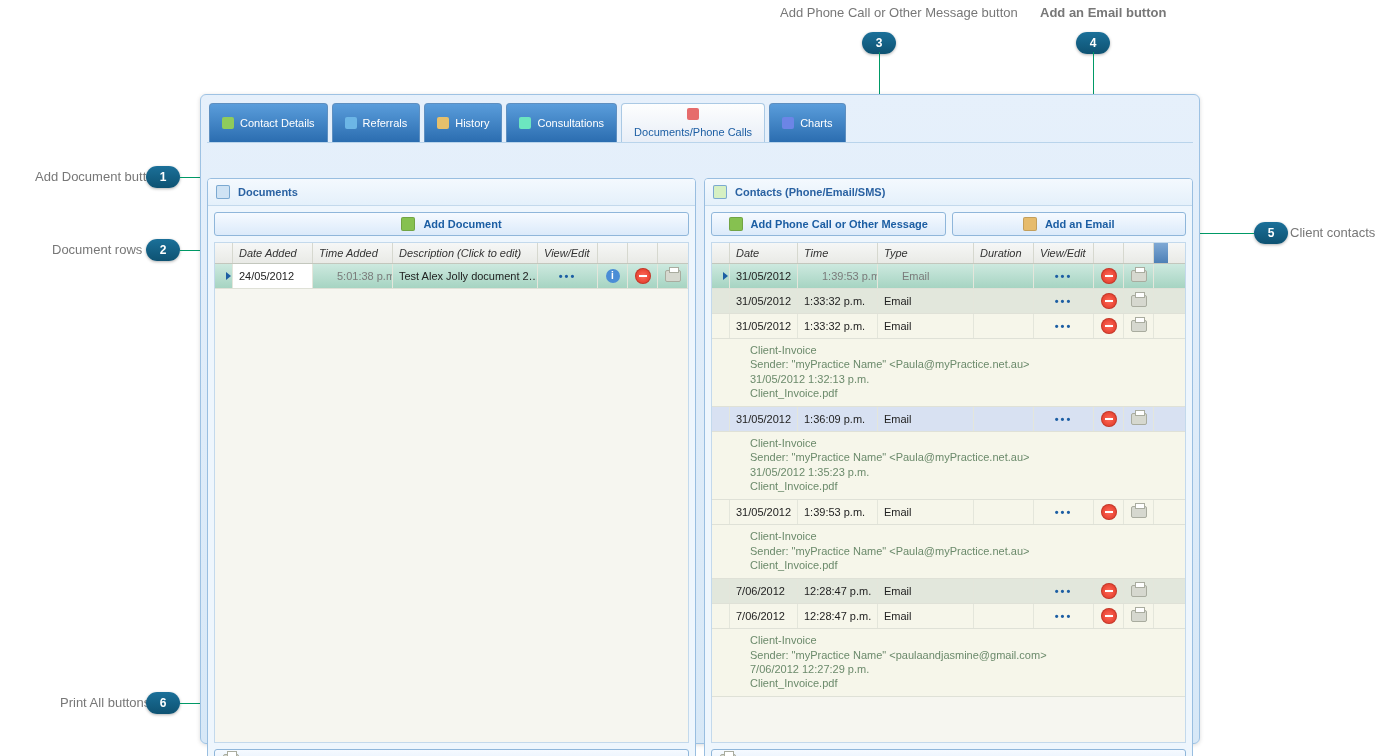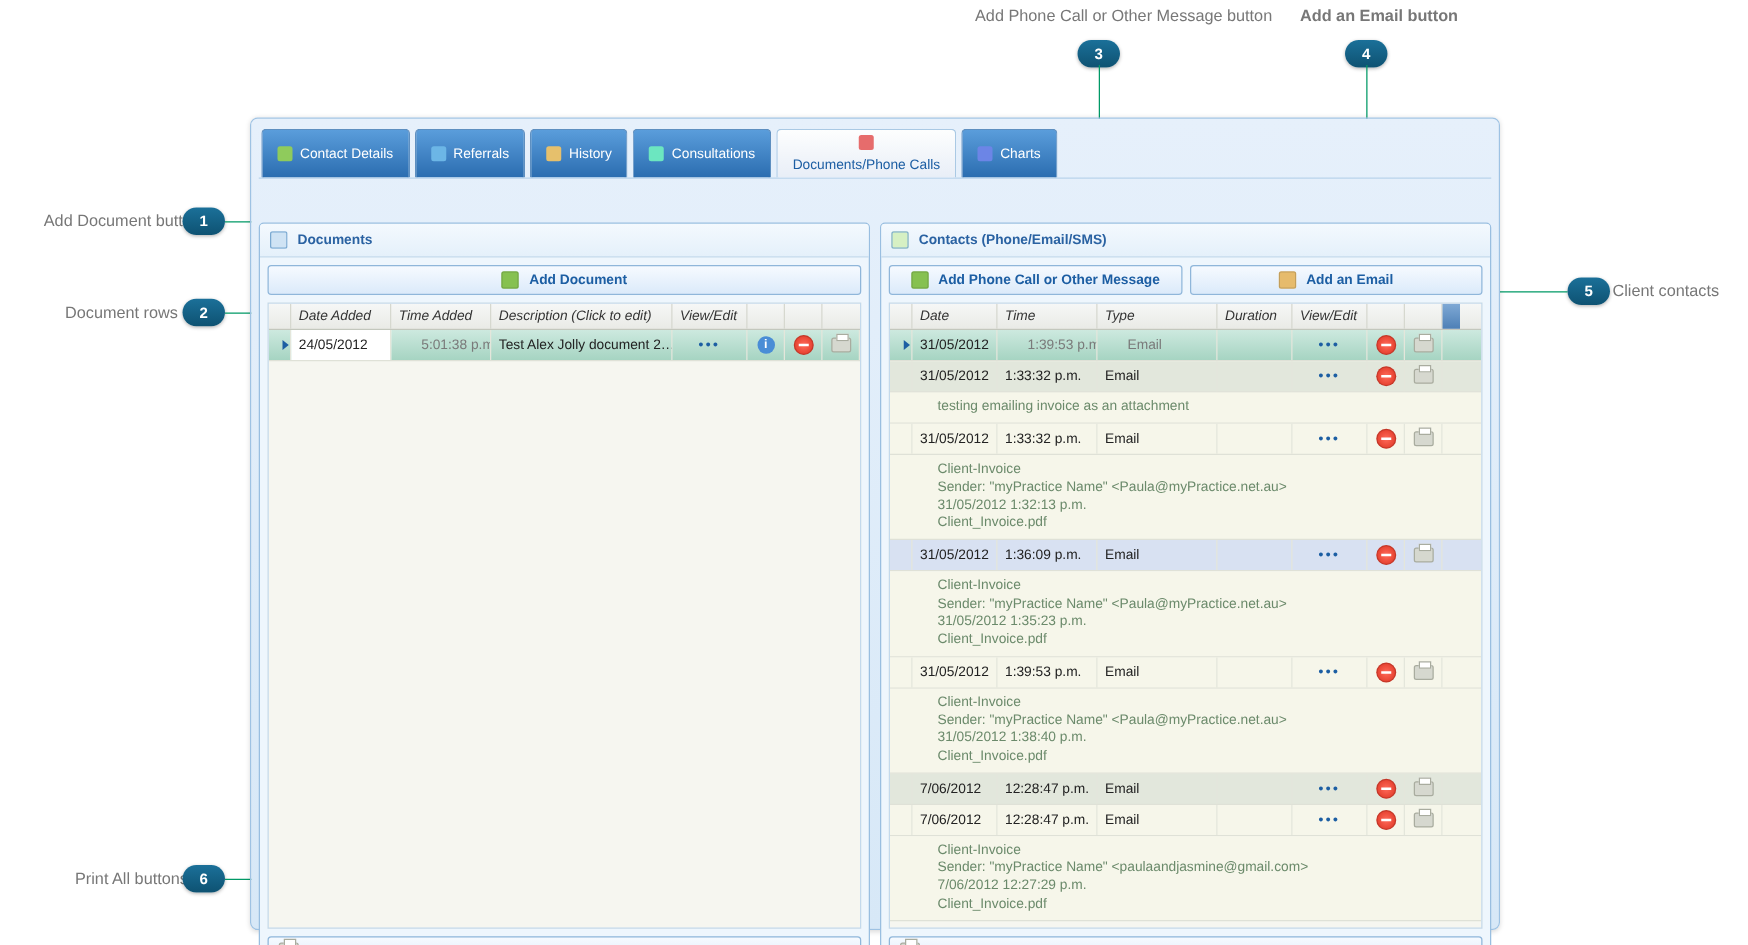--- a/index.html
+++ b/index.html
@@ -291,23 +291,20 @@
             <div class="cell c5 center">
                 <span class="icon dots">•••</span>
               </div>
             <div class="cell c6 iconcell">
                 <span class="icon del"></span>
               </div>
             <div class="cell c7 iconcell">
                 <span class="icon prn"></span>
               </div>
           </div>
-          <div class="detailrow">
-              <span class="ln">testing emailing invoice as an attachment</span>
-            </div>
 
           <div class="row cream">
             <div class="cell caret"></div>
             <div class="cell c1">31/05/2012</div>
             <div class="cell c2">1:33:32 p.m.</div>
             <div class="cell c3">Email</div>
             <div class="cell c4"></div>
             <div class="cell c5 center">
                 <span class="icon dots">•••</span>
               </div>
@@ -360,21 +357,20 @@
             <div class="cell c6 iconcell">
                 <span class="icon del"></span>
               </div>
             <div class="cell c7 iconcell">
                 <span class="icon prn"></span>
               </div>
           </div>
           <div class="detailrow">
             <span class="ln">Client-Invoice</span>
             <span class="ln">Sender: "myPractice Name" &lt;Paula@myPractice.net.au&gt;</span>
-            <span class="ln">31/05/2012 1:38:40 p.m.</span>
             <span class="ln">Client_Invoice.pdf</span>
           </div>
 
           <div class="row zebra">
             <div class="cell caret"></div>
             <div class="cell c1">7/06/2012</div>
             <div class="cell c2">12:28:47 p.m.</div>
             <div class="cell c3">Email</div>
             <div class="cell c4"></div>
             <div class="cell c5 center">

